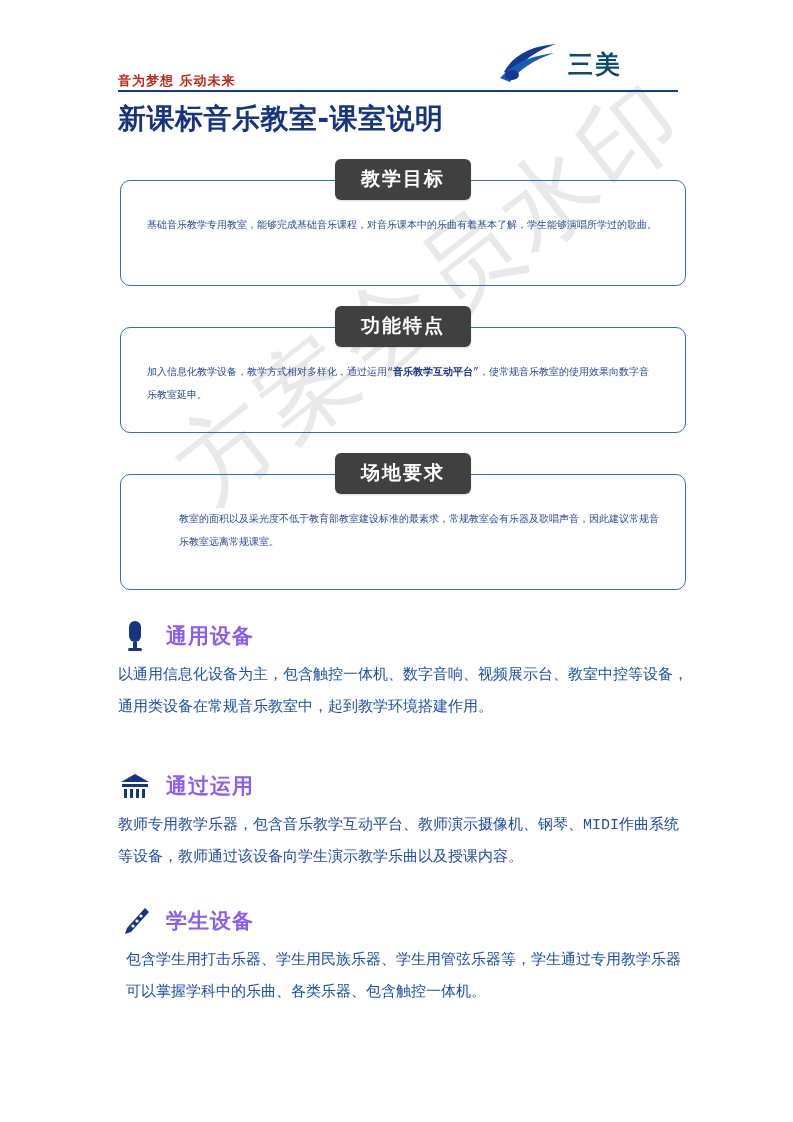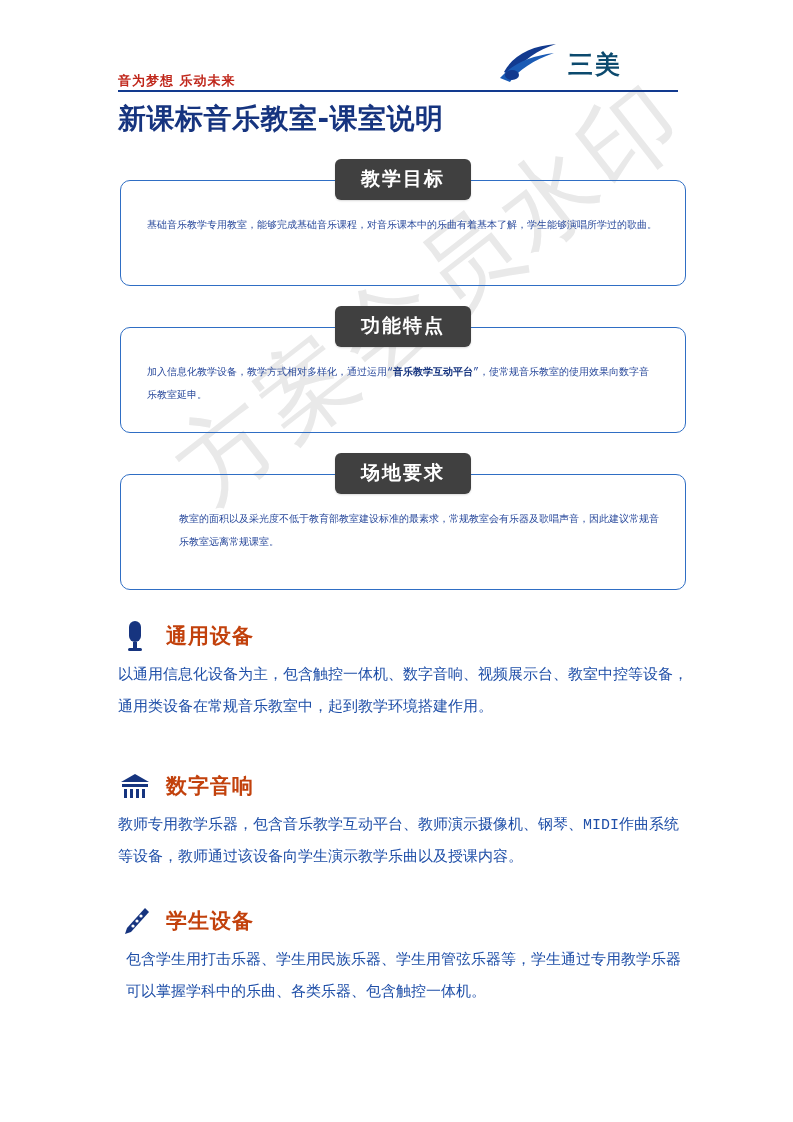--- a/index.html
+++ b/index.html
@@ -159,21 +159,21 @@
     width: 34px;
     height: 34px;
     display: flex;
     align-items: center;
     justify-content: center;
     color: #16347f;
   }
   .section-title {
     font-size: 21px;
     font-weight: bold;
-    color: #c2410c;
+    color: #8b5cf6;
     font-family: "DejaVu Sans", sans-serif;
     letter-spacing: 1px;
   }
   .section-text {
     margin-top: 6px;
     font-size: 15px;
     line-height: 2.1;
     color: #1f4fa8;
     font-family: Liberation Mono, monospace;
   }
@@ -239,21 +239,21 @@
       <span class="section-icon">
         <svg width="32" height="28" viewBox="0 0 32 28">
           <path d="M2 10 L16 2 L30 10 Z" fill="#16347f"></path>
           <rect x="3" y="12" width="26" height="3" fill="#16347f"></rect>
           <rect x="5" y="17" width="3" height="9" fill="#16347f"></rect>
           <rect x="11" y="17" width="3" height="9" fill="#16347f"></rect>
           <rect x="17" y="17" width="3" height="9" fill="#16347f"></rect>
           <rect x="23" y="17" width="3" height="9" fill="#16347f"></rect>
         </svg>
       </span>
-      <span class="section-title">数字音响</span>
+      <span class="section-title">通过运用</span>
     </div>
     <div class="section-text">教师专用教学乐器，包含音乐教学互动平台、教师演示摄像机、钢琴、MIDI作曲系统等设备，教师通过该设备向学生演示教学乐曲以及授课内容。</div>
   </div>
 
   <div class="section" id="sec-student">
     <div class="section-head">
       <span class="section-icon">
         <svg width="32" height="30" viewBox="0 0 32 30">
           <path d="M26 2 L30 6 L12 26 L6 28 L8 22 Z" fill="#16347f"></path>
           <circle cx="14" cy="20" r="1.6" fill="#ffffff"></circle>

